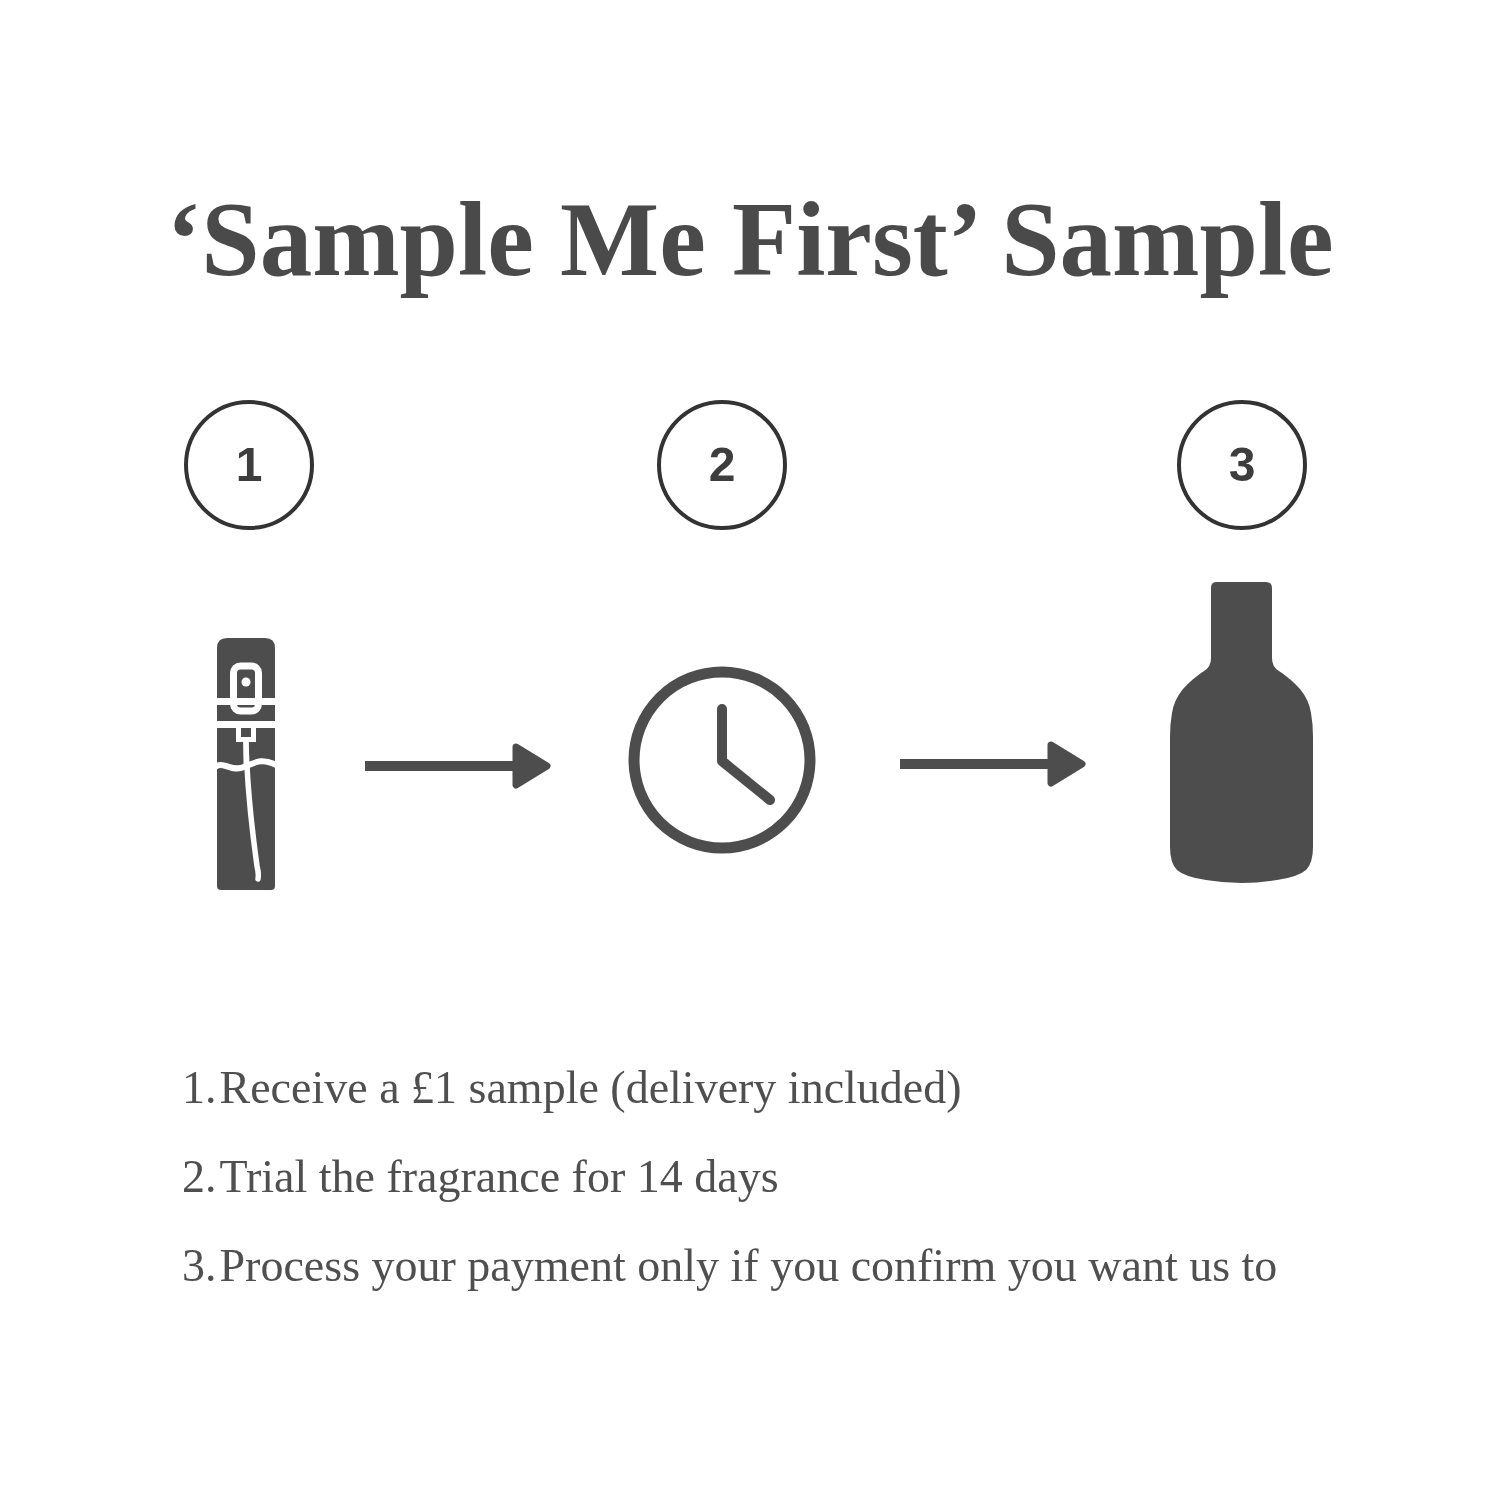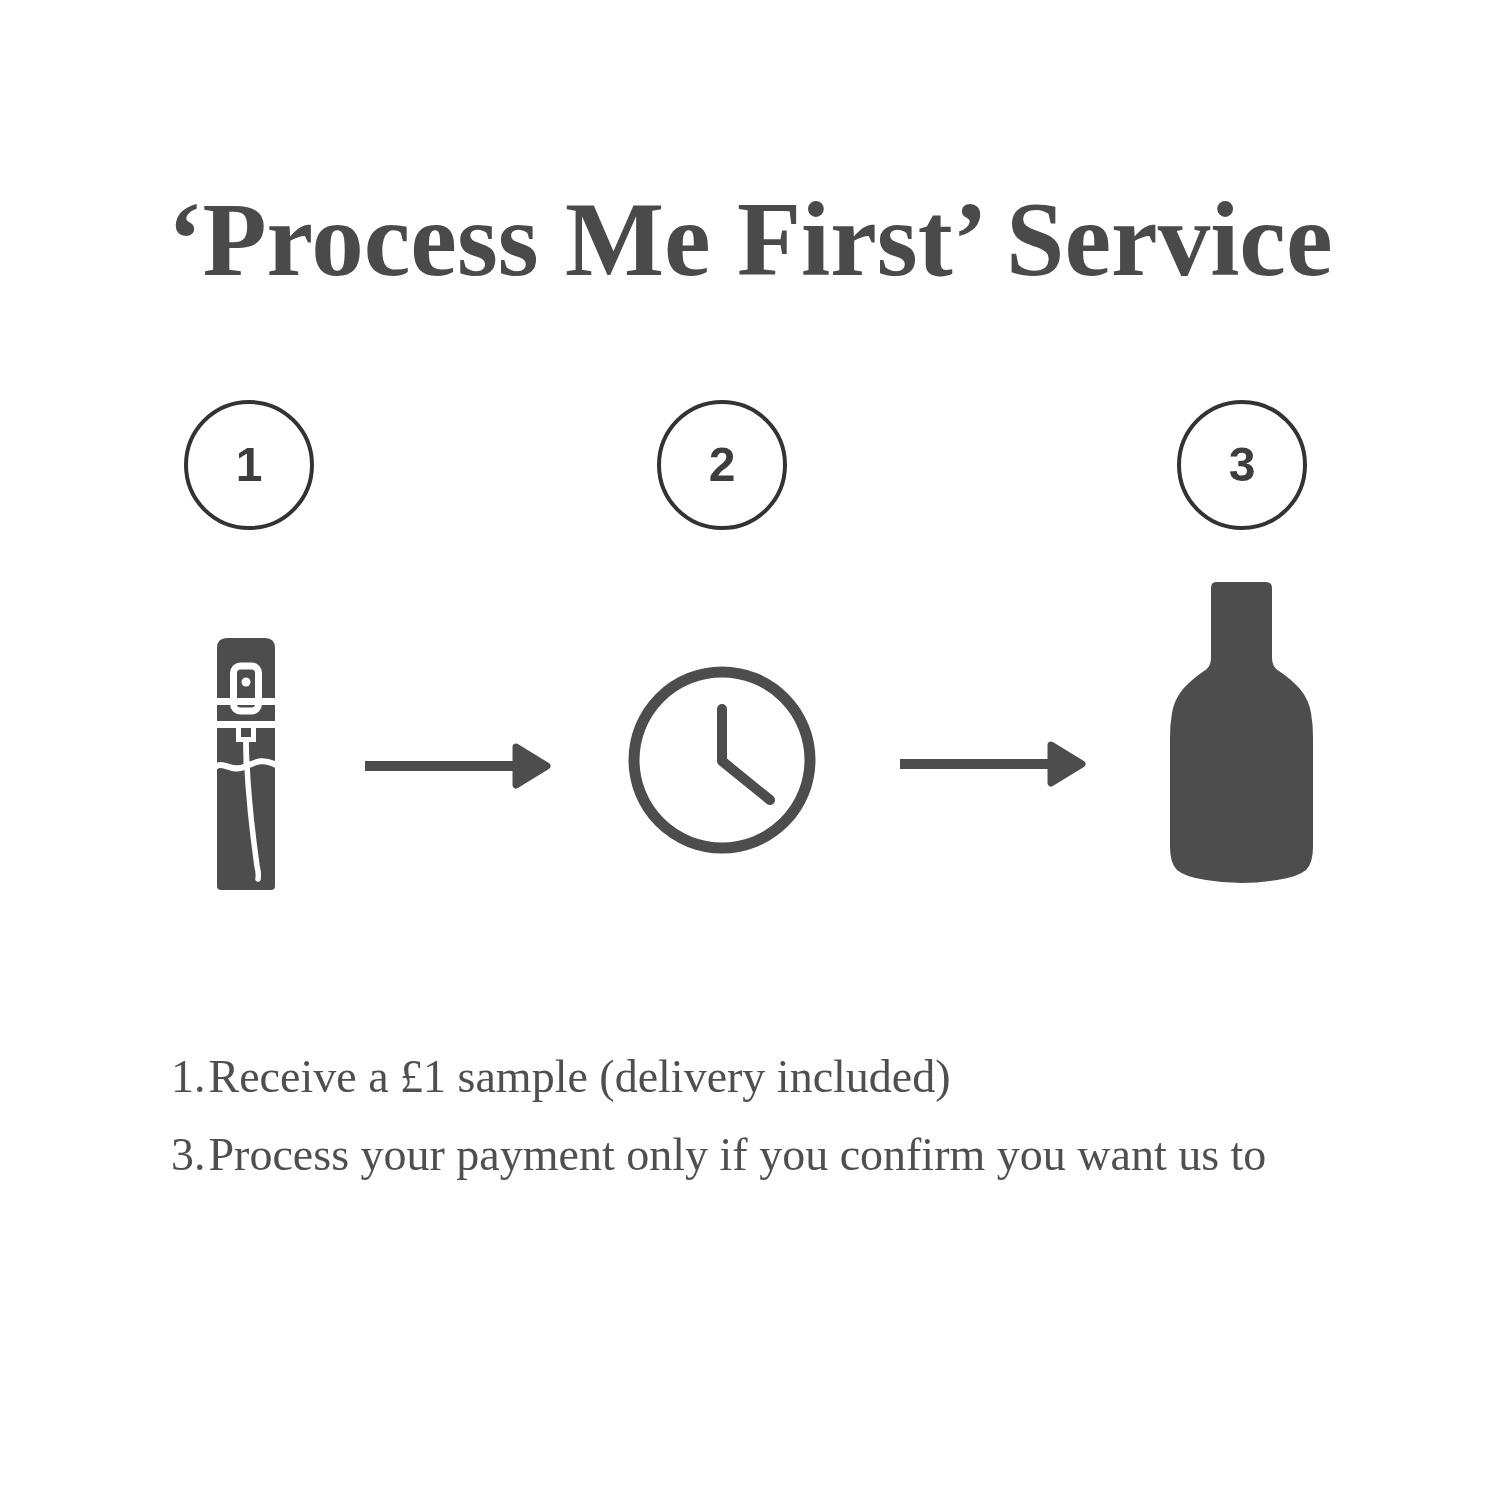--- a/index.html
+++ b/index.html
@@ -28,30 +28,30 @@
   .vial-pos{left:217px;top:638px;}
   .clock-pos{left:627px;top:665px;}
   .bottle-pos{left:1170px;top:582px;}
   .arrow1-pos{left:363px;top:741px;}
   .arrow2-pos{left:898px;top:739px;}
   .instructions{
     position:absolute;left:166px;top:1035px;width:1215px;
     margin:0;padding:0;list-style:none;
     font-size:46px;line-height:73px;color:#4f4f4f;
   }
-  .instructions li{margin:5px;padding:0;}
+  .instructions li{margin:16px;padding:0;}
   .inum{margin-right:3px;}
   .cont{display:block;margin-left:19px;}
 </style>
 </head>
 <body>
 
 <div class="canvas">
 
-  <h1 class="title">‘Process Me First’ Service</h1>
+  <h1 class="title">‘Sample Me First’ Sample</h1>
 
   <div class="step-circle circle-1">
     <span class="step-number">1</span>
   </div>
   <div class="step-circle circle-2">
     <span class="step-number">2</span>
   </div>
   <div class="step-circle circle-3">
     <span class="step-number">3</span>
   </div>
@@ -94,16 +94,17 @@
   </div>
 
   <div class="icon bottle-pos">
     <svg width="143" height="301" viewBox="0 0 143 301">
       <path fill="#4d4d4d" d="M46 0 H96 Q102 0 102 6 V76 Q102 85 109 89 Q121 97 130 107 Q139 118 141 131 Q143 142 143 155 V265 Q143 281 136 288 Q128 295 107 298 Q89 301 71.5 301 Q54 301 36 298 Q15 295 7 288 Q0 281 0 265 V155 Q0 142 2 131 Q4 118 13 107 Q22 97 34 89 Q41 85 41 76 V6 Q41 0 46 0 Z"></path>
     </svg>
   </div>
 
   <ol class="instructions">
     <li><span class="inum">1.</span><span class="iline">Receive a £1 sample (delivery included)</span></li>
+    <li><span class="inum">2.</span><span class="iline">Trial the fragrance for 14 days</span></li>
     <li><span class="inum">3.</span><span class="iline">Process your payment only if you confirm you want us to</span></li>
   </ol>
 
 </div>
 
 </body></html>

